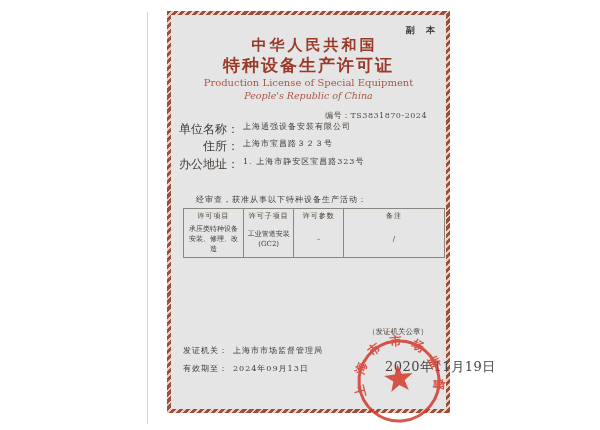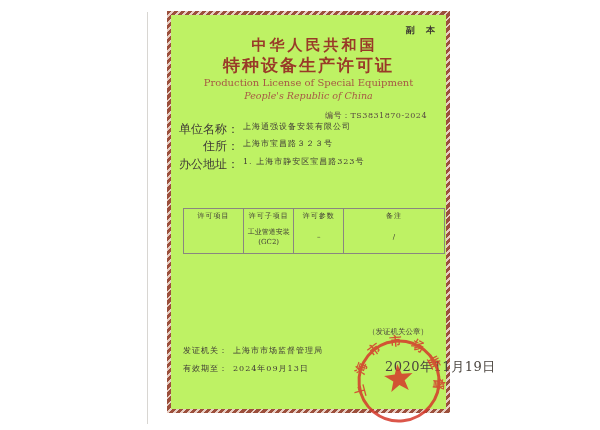--- a/index.html
+++ b/index.html
@@ -1,20 +1,20 @@
 <!DOCTYPE html>
 <html><head>
 <meta charset="utf-8">
 <style>
   html,body{margin:0;padding:0;background:#ffffff;}
   .stage{position:relative;width:600px;height:430px;background:#ffffff;overflow:hidden;
          font-family:"DejaVu Serif","Liberation Serif",serif;color:#3f3a36;}
   .page-edge{position:absolute;left:147px;top:12px;width:1px;height:412px;background:#d8d6d2;}
   .cert{position:absolute;left:167px;top:11px;width:283px;height:402px;box-sizing:border-box;
-        background:#bef264;border:4px solid #a25844;
+        background:#e5e5e5;border:4px solid #a25844;
         border-image:repeating-linear-gradient(135deg,#9c4f3c 0 3px,#e7cdc2 3px 5px) 4;}
   .abs{position:absolute;white-space:nowrap;}
   .copy-label{right:7px;top:9px;font-size:9px;font-weight:bold;letter-spacing:4px;color:#3a3430;}
   .title-cn1{left:0;right:0;top:21px;text-align:center;font-size:15px;font-weight:bold;
              letter-spacing:3px;color:#993a28;padding-left:12px;}
   .title-cn2{left:0;right:0;top:39px;text-align:center;font-size:17px;font-weight:bold;
              letter-spacing:2px;color:#993a28;}
   .title-en1{left:0;right:0;top:62px;text-align:center;font-size:10px;color:#a65844;}
   .title-en2{left:0;right:0;top:75px;text-align:center;font-size:9.5px;color:#a65844;font-style:italic;}
   .license-no{left:154px;top:95px;font-size:8px;letter-spacing:.5px;color:#5a4a42;}
@@ -60,24 +60,26 @@
     </div>
     <div class="abs field" style="top:123px;">
       <span class="lbl">住所：</span>
       <span class="val">上海市宝昌路３２３号</span>
     </div>
     <div class="abs field" style="top:141px;">
       <span class="lbl">办公地址：</span>
       <span class="val">1. 上海市静安区宝昌路323号</span>
     </div>
 
+    <div class="abs statement">经审查，获准从事以下特种设备生产活动：</div>
 
     <div class="lic-table">
       <div class="col col-1">
         <div class="hdr">许可项目</div>
+        <div class="cval">承压类特种设备安装、修理、改造</div>
       </div>
       <div class="col col-2">
         <div class="hdr">许可子项目</div>
         <div class="cval">工业管道安装(GC2)</div>
       </div>
       <div class="col col-3">
         <div class="hdr">许可参数</div>
         <div class="cval">–</div>
       </div>
       <div class="col col-4">

